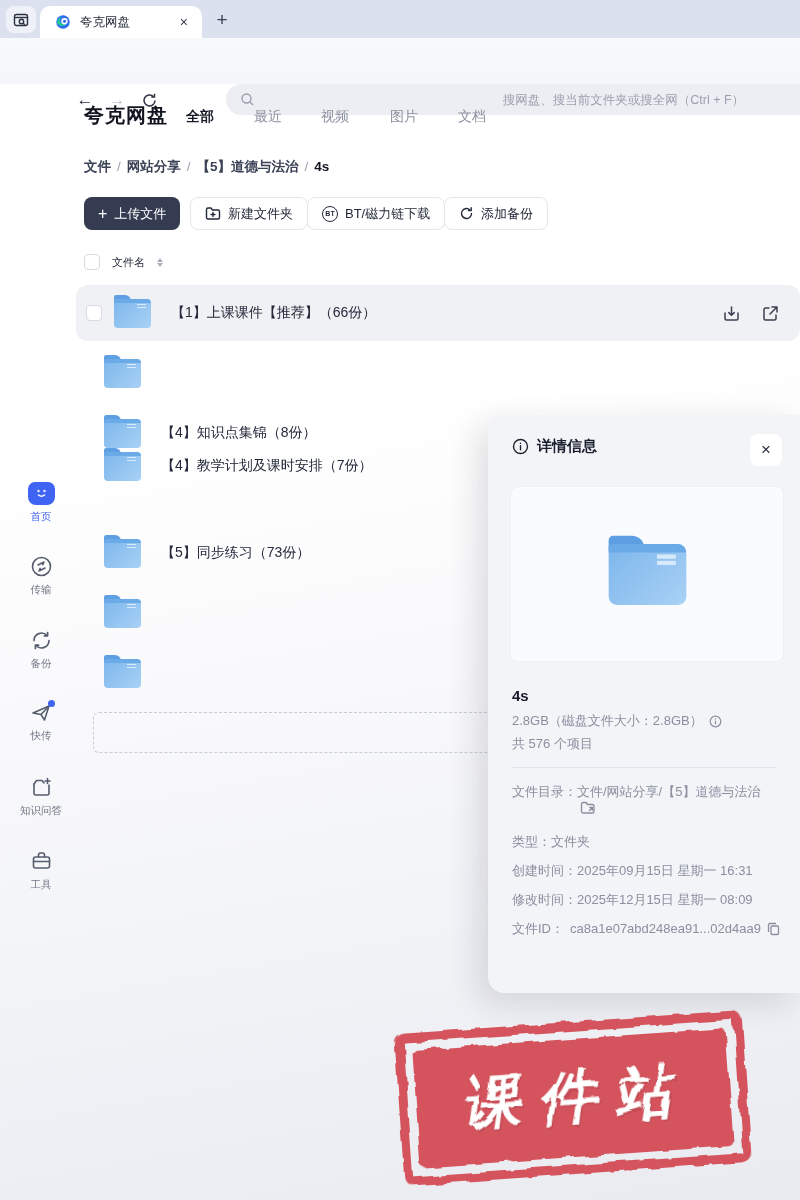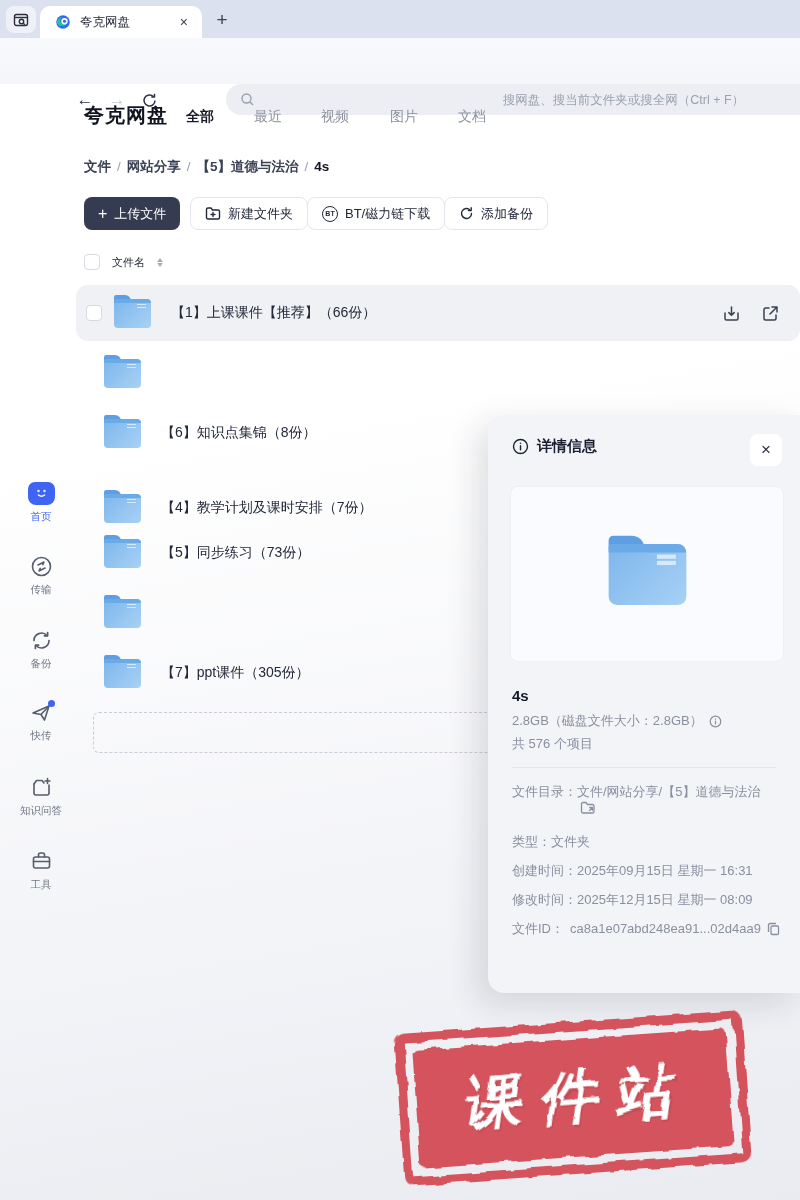--- a/index.html
+++ b/index.html
@@ -291,44 +291,43 @@
   </div>
   <div class="row" style="top:345px">
     <div class="folder">
         <div class="folder-top"></div>
       </div>
   </div>
   <div class="row" style="top:405px">
     <div class="folder">
         <div class="folder-top"></div>
       </div>
-    <span class="row-label">【6】知识点集锦（8份）</span>
-  </div>
-  <div class="row" style="top:480px">
+    <span class="row-label">【4】知识点集锦（8份）</span>
+  </div>
+  <div class="row" style="top:438px">
     <div class="folder">
         <div class="folder-top"></div>
       </div>
     <span class="row-label">【4】教学计划及课时安排（7份）</span>
   </div>
   <div class="row" style="top:525px">
     <div class="folder">
         <div class="folder-top"></div>
       </div>
     <span class="row-label">【5】同步练习（73份）</span>
   </div>
   <div class="row" style="top:585px">
     <div class="folder">
         <div class="folder-top"></div>
       </div>
   </div>
   <div class="row" style="top:645px">
     <div class="folder">
         <div class="folder-top"></div>
       </div>
-    <span class="row-label">【7】ppt课件（305份）</span>
   </div>
 
   <div class="dropzone"></div>
 
   <div class="panel">
     <div class="panel-head">
       <svg class="ico" width="17" height="17" viewBox="0 0 17 17" fill="none" stroke="#1b2130" stroke-width="1.4">
         <circle cx="8.5" cy="8.5" r="7"></circle>
           <path d="M8.5 7.8v4" stroke-linecap="round"></path>
           <circle cx="8.5" cy="5.2" r="0.8" fill="#1b2130" stroke="none"></circle>

